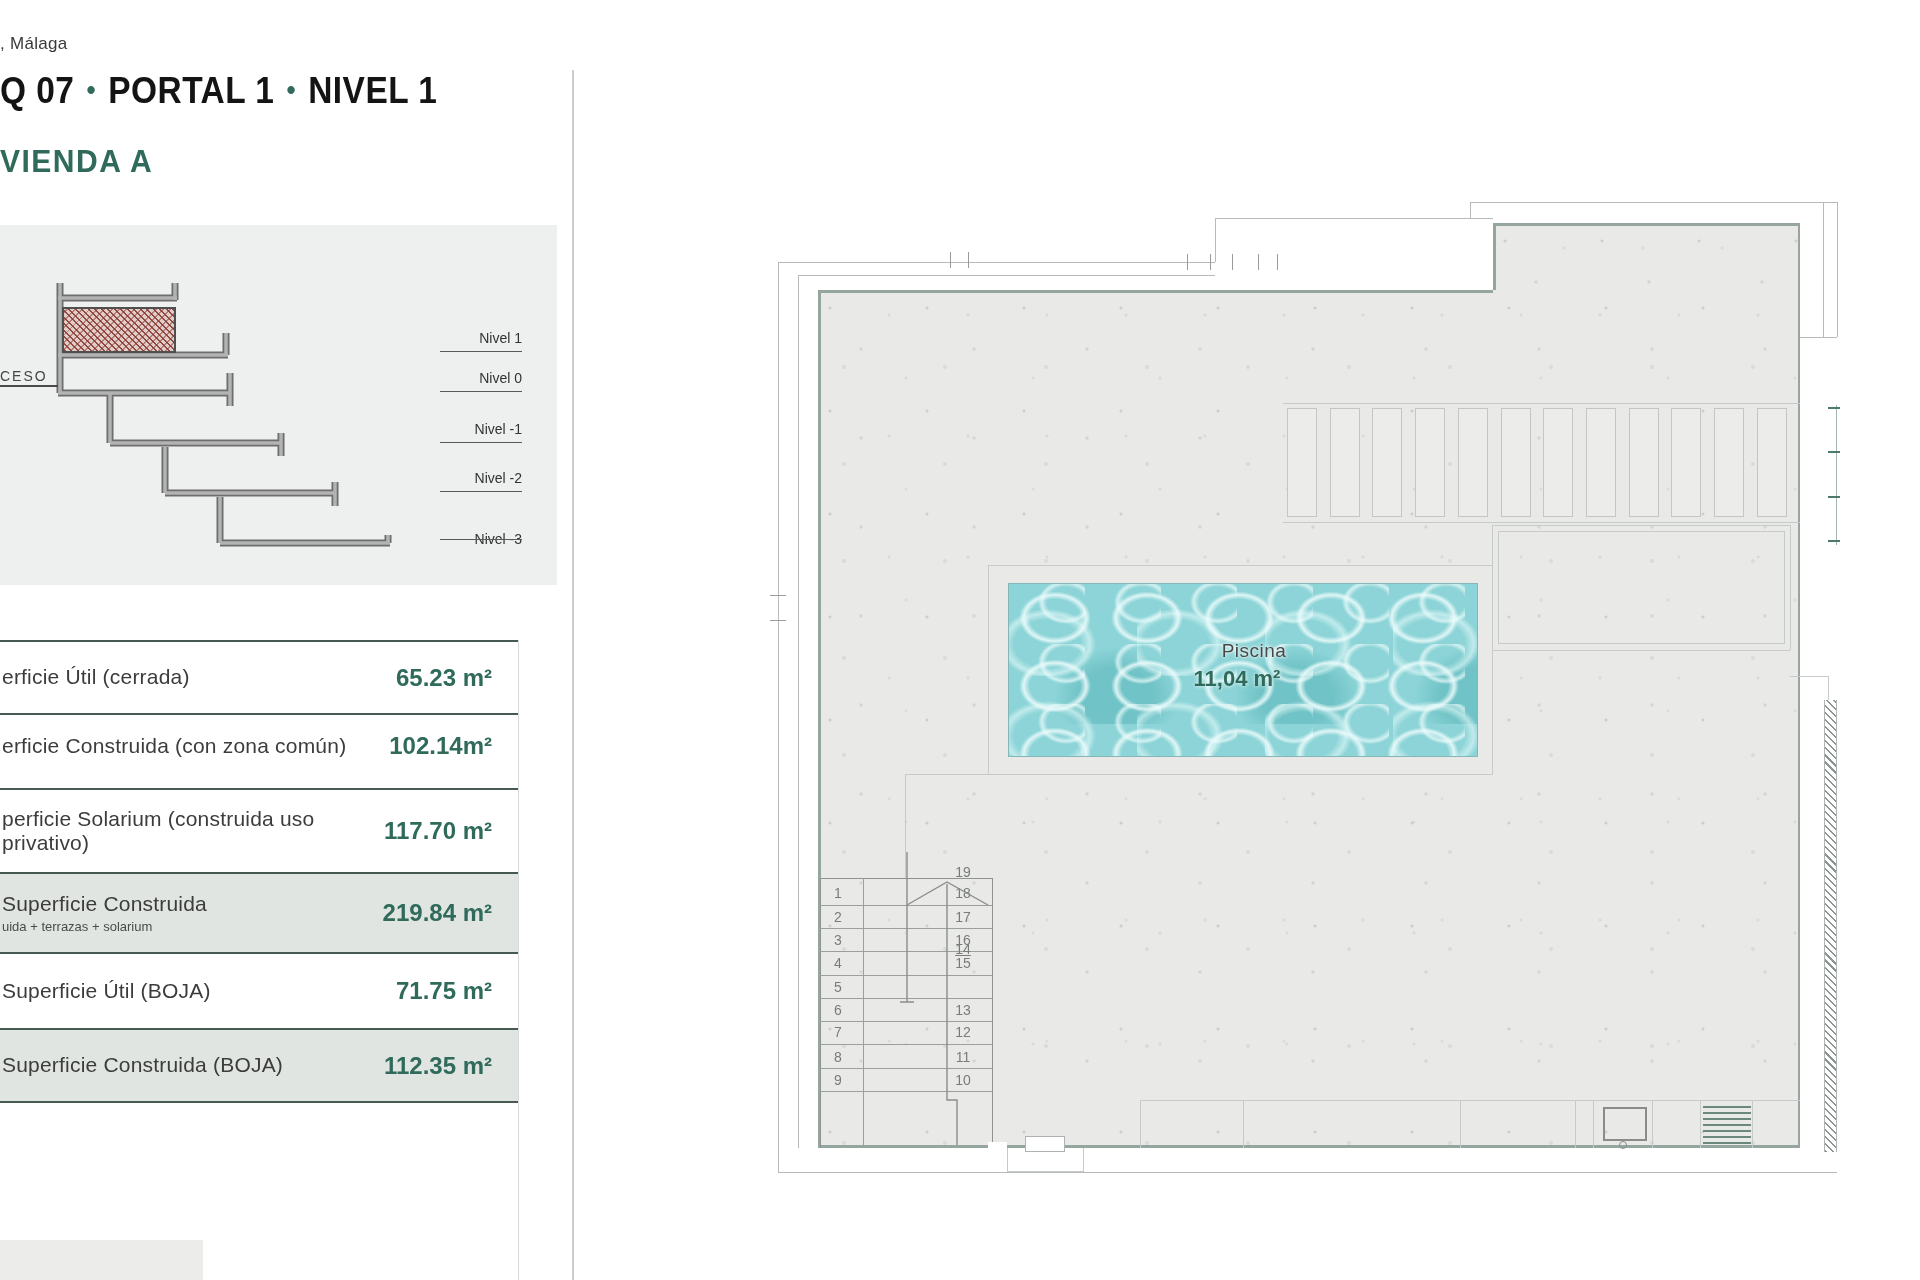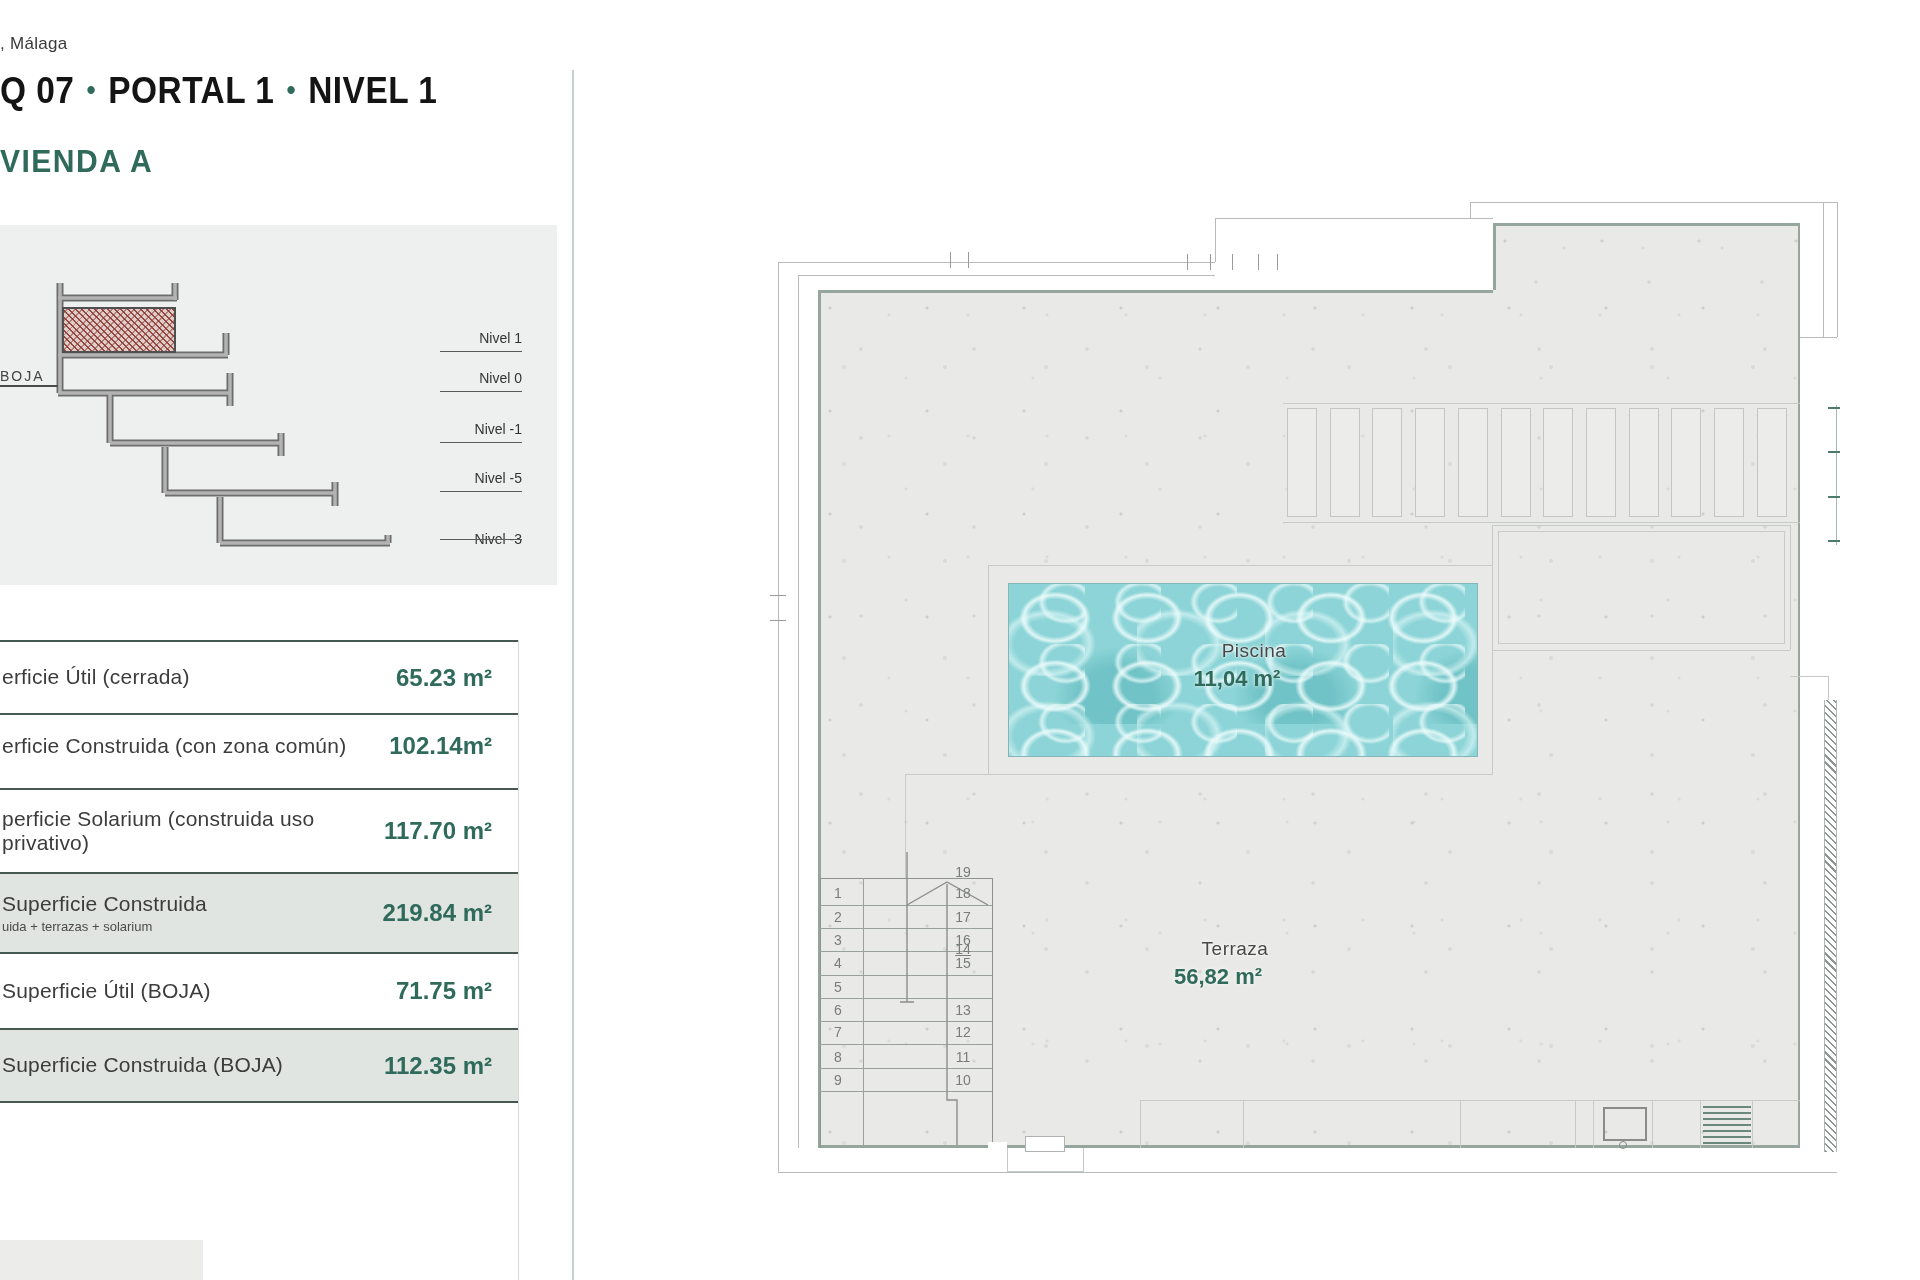--- a/index.html
+++ b/index.html
@@ -89,30 +89,30 @@
     <path d="M60,283 L60,393 M58,298 L177,298 M175,283 L175,300 M58,355 L228,355 M226,333 L226,355
              M58,393 L230,393 M230,373 L230,406 M110,393 L110,443 M110,443 L282,443 M281,433 L281,456
              M165,447 L165,493 M165,493 L336,493 M335,482 L335,506 M220,497 L220,543 M220,543 L390,543
              M388,535 L388,543" fill="none" stroke="#6d6d6d" stroke-width="7"></path>
     <path d="M60,283 L60,393 M58,298 L177,298 M175,283 L175,300 M58,355 L228,355 M226,333 L226,355
              M58,393 L230,393 M230,373 L230,406 M110,393 L110,443 M110,443 L282,443 M281,433 L281,456
              M165,447 L165,493 M165,493 L336,493 M335,482 L335,506 M220,497 L220,543 M220,543 L390,543
              M388,535 L388,543" fill="none" stroke="#b3b3b3" stroke-width="3.5"></path>
   </svg>
   <div class="abs" id="hatch-box"></div>
-  <div class="abs" id="acceso">BOJA</div>
+  <div class="abs" id="acceso">CESO</div>
   <div class="ln" style="left:0;top:385px;width:58px;height:2px;background:#4a4a4a;"></div>
   <div id="levels">
       <div class="level-label" style="left: 432px; top: 330px;">Nivel 1</div>
       <div style="position: absolute; left: 440px; top: 351px; width: 82px; height: 1px; background: rgb(90, 90, 90);"></div>
       <div class="level-label" style="left: 432px; top: 370px;">Nivel 0</div>
       <div style="position: absolute; left: 440px; top: 391px; width: 82px; height: 1px; background: rgb(90, 90, 90);"></div>
       <div class="level-label" style="left: 432px; top: 421px;">Nivel -1</div>
       <div style="position: absolute; left: 440px; top: 442px; width: 82px; height: 1px; background: rgb(90, 90, 90);"></div>
-      <div class="level-label" style="left: 432px; top: 470px;">Nivel -5</div>
+      <div class="level-label" style="left: 432px; top: 470px;">Nivel -2</div>
       <div style="position: absolute; left: 440px; top: 491px; width: 82px; height: 1px; background: rgb(90, 90, 90);"></div>
       <div class="level-label" style="left: 432px; top: 518px; margin-top: 13px;">Nivel -3</div>
       <div style="position: absolute; left: 440px; top: 539px; width: 82px; height: 1px; background: rgb(90, 90, 90);"></div>
     </div>
 
   <div id="areas-table">
       <div class="trow" style="top: 640px; height: 73px;">
         <div>
           <div class="tlabel">erficie Útil (cerrada)</div>
         </div>
@@ -237,24 +237,20 @@
       <div class="slat" style="left: 1714px;"></div>
       <div class="slat" style="left: 1756.7px;"></div>
     </div>
 
   <div class="abs" id="pool"></div>
   <div class="plan-label" style="left:1137px;top:640px;width:200px;">
     <div class="nm">Piscina</div>
     <div class="ar">11,04 m²</div>
   </div>
 
-  <div class="plan-label" style="left:1118px;top:938px;width:200px;">
-    <div class="nm">Terraza</div>
-    <div class="ar">56,82 m²</div>
-  </div>
 
   <div id="stairs">
       <div style="position: absolute; left: 820px; top: 878px; width: 172px; height: 1px; background: rgb(143, 147, 143);"></div>
       <div style="position: absolute; left: 820px; top: 878px; width: 1px; height: 270px; background: rgb(143, 147, 143);"></div>
       <div style="position: absolute; left: 992px; top: 878px; width: 1px; height: 270px; background: rgb(143, 147, 143);"></div>
       <div style="position: absolute; left: 863px; top: 878px; width: 1px; height: 270px; background: rgb(154, 160, 156);"></div>
       <div style="position: absolute; left: 820px; top: 905px; width: 172px; height: 1px; background: rgb(154, 160, 156);"></div>
       <div style="position: absolute; left: 820px; top: 928px; width: 172px; height: 1px; background: rgb(154, 160, 156);"></div>
       <div style="position: absolute; left: 820px; top: 951px; width: 172px; height: 1px; background: rgb(154, 160, 156);"></div>
       <div style="position: absolute; left: 820px; top: 975px; width: 172px; height: 1px; background: rgb(154, 160, 156);"></div>

